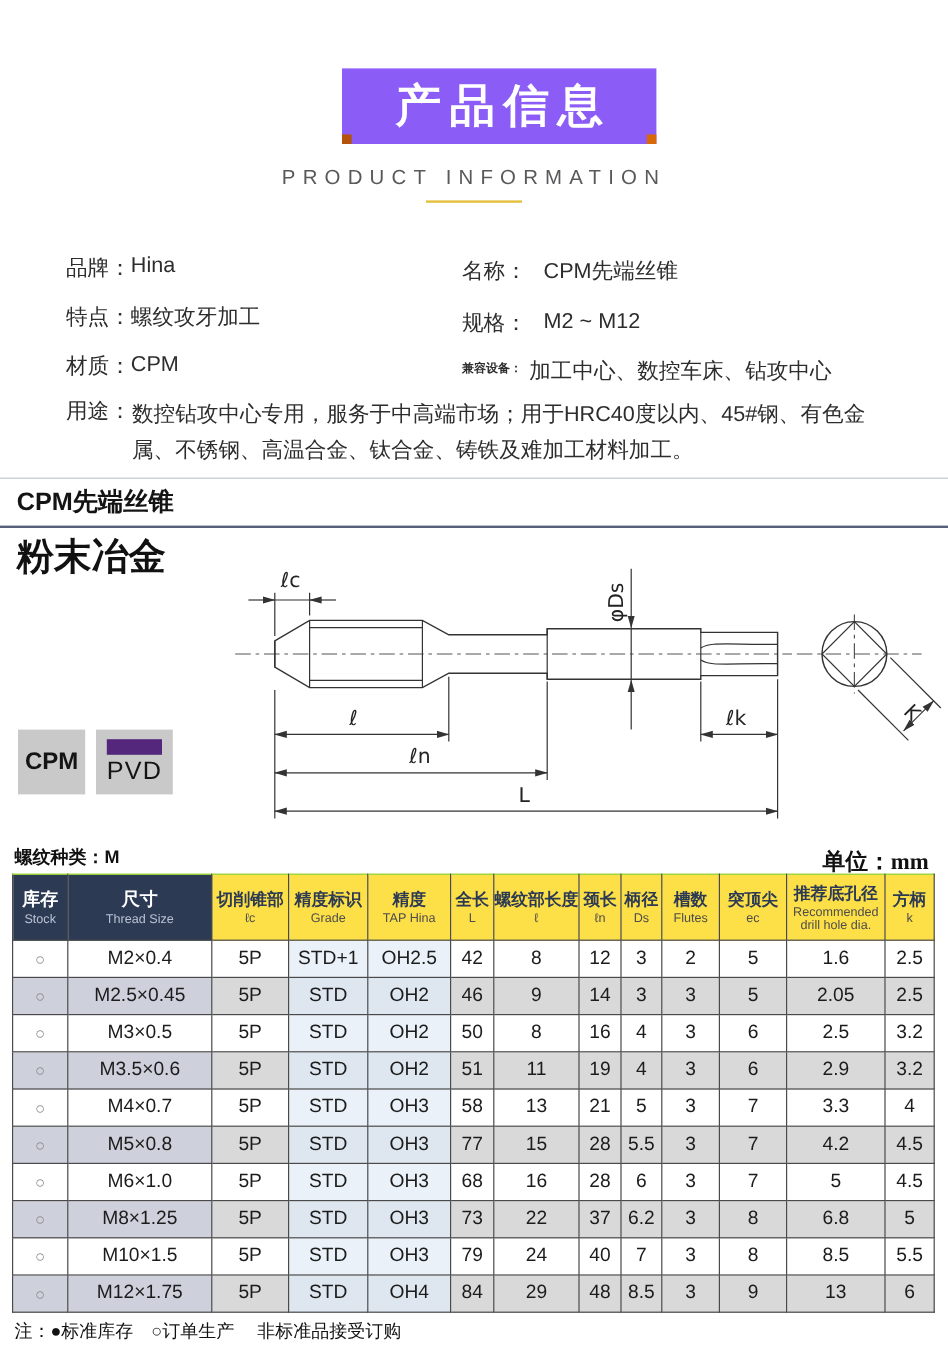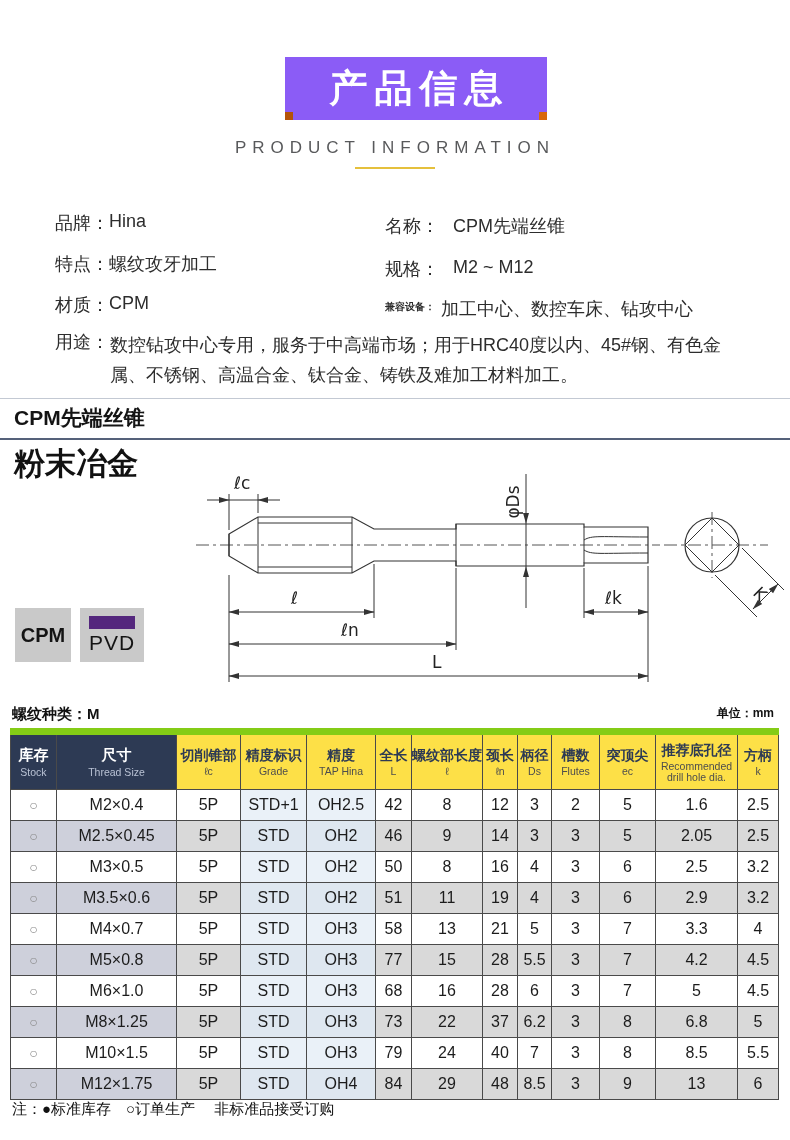--- a/index.html
+++ b/index.html
@@ -40,24 +40,24 @@
   .chamfer .row2{font-size:11px;color:#777;margin:1px 0 0 16px;}
   .badge{position:absolute;top:148px;height:54px;background:#c9c9c9;display:flex;flex-direction:column;
          align-items:center;justify-content:center;}
   .badge-cpm{left:15px;width:56px;font-size:20px;font-weight:700;color:#141414;}
   .badge-pvd{left:80px;width:64px;}
   .badge-pvd .bar{width:46px;height:13px;background:#54277d;margin-bottom:2px;}
   .badge-pvd .tx{font-size:21px;color:#141414;letter-spacing:1px;}
 
   
   .tbl-label-l{position:absolute;left:12px;top:705px;font-size:15px;font-weight:700;color:#111;}
-  .tbl-label-r{position:absolute;right:16px;top:705px;font-size:12px;font-weight:700;color:#111;}
+  .tbl-label-r{position:absolute;right:16px;top:705px;font-size:19px;font-weight:700;color:#111;font-family:Liberation Serif, serif;}
   table{position:absolute;left:10px;top:728px;border-collapse:collapse;table-layout:fixed;}
   th,td{border:1px solid #4a4a4a;padding:0;text-align:center;vertical-align:middle;}
-  thead th{height:54px;border-top:7px solid #84cc16;}
+  thead th{height:54px;border-top:1px solid #84cc16;}
   thead th.dark{background:#2d3a54;}
   thead th.dark .t{color:#fff;font-size:15px;font-weight:700;}
   thead th.dark .s{color:#b9c2d4;font-size:10.5px;margin-top:1px;font-weight:400;}
   thead th.light{background:#fde047;}
   thead th.light .t{color:#2d3a54;font-size:14px;font-weight:700;white-space:nowrap;}
   thead th.light .s{color:#4d4d4d;font-size:10.5px;margin-top:1px;font-weight:400;line-height:11px;}
   tbody td{height:30px;background:#fff;font-size:16px;color:#1c1c1c;}
   tbody td.c0{color:#8a8a8a;font-size:14px;}
   tbody td.c3,tbody td.c4{background:#eaf1f8;}
   tbody tr.alt td{background:#d9d9d9;}

